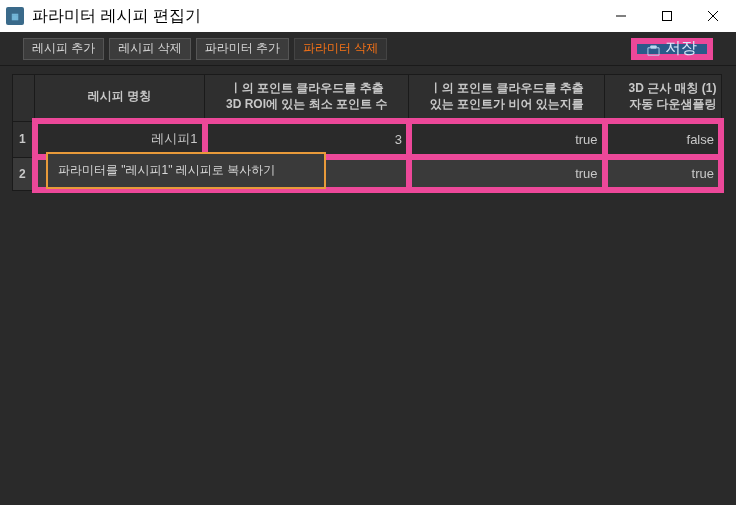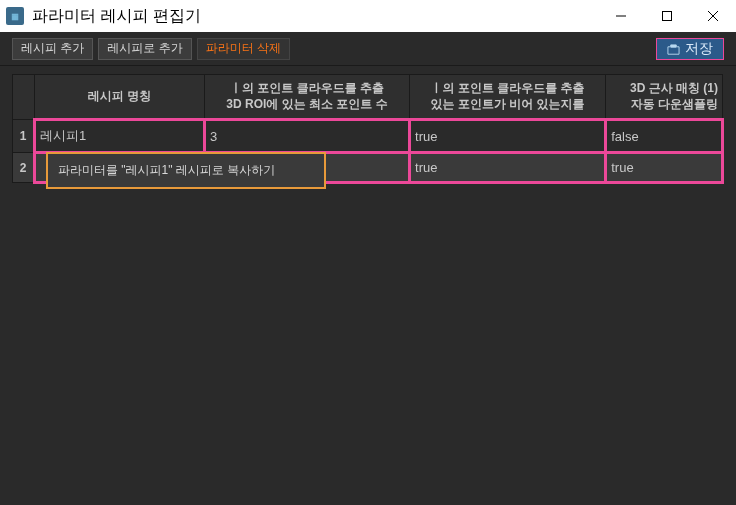--- a/index.html
+++ b/index.html
@@ -52,21 +52,21 @@
     }
     .win-btn svg {
       width: 10px;
       height: 10px;
     }
     .toolbar {
       height: 34px;
       background: #2a2a2a;
       display: flex;
       align-items: center;
-      padding: 0 12px;
+      padding: 0 23px;
       gap: 5px;
       border-bottom: 1px solid #1a1a1a;
     }
     .tb-btn {
       height: 22px;
       padding: 0 8px;
       background: #3c3c3c;
       border: 1px solid #555;
       color: #d8d8d8;
       font-size: 12px;
@@ -79,23 +79,23 @@
       background: #333;
       border-color: #444;
     }
     .tb-spacer {
       flex: 1;
     }
     .save-btn {
       height: 22px;
       padding: 0 10px;
       background: #2b5a8a;
-      border: 1px solid #ec4899;
+      border: 6px solid #ec4899;
       color: #d8e8f8;
-      font-size: 14px;
+      font-size: 16px;
       display: flex;
       align-items: center;
       gap: 5px;
       cursor: pointer;
     }
     .save-icon {
       width: 13px;
       height: 12px;
       display: inline-block;
     }
@@ -123,23 +123,23 @@
       width: 22px;
     }
     .th-name {
       width: 170px;
       text-align: center;
     }
     .td {
       background: #2a2a2a;
       color: #c8c8c8;
       font-size: 13px;
-      text-align: left;
+      text-align: right;
       padding: 6px 4px;
-      border: 3px solid #ec4899;
+      border: 6px solid #ec4899;
       height: 30px;
     }
     .row-num {
       background: #2f2f2f;
       color: #c8c8c8;
       font-size: 12px;
       text-align: center;
       width: 22px;
       border: 1px solid #1a1a1a;
       font-weight: bold;
@@ -188,21 +188,22 @@
       <svg viewBox="0 0 10 10">
           <line x1="0" y1="0" x2="10" y2="10" stroke="black" stroke-width="1"></line>
           <line x1="10" y1="0" x2="0" y2="10" stroke="black" stroke-width="1"></line>
         </svg>
     </div>
   </div>
 </div>
 
 <div class="toolbar">
   <div class="tb-btn">레시피 추가</div>
-  <div class="tb-btn">레시피로 추가</div>
+  <div class="tb-btn">레시피 삭제</div>
+  <div class="tb-btn">파라미터 추가</div>
   <div class="tb-btn disabled">파라미터 삭제</div>
   <div class="tb-spacer"></div>
   <div class="save-btn">
     <span class="save-icon">
       <svg viewBox="0 0 14 12">
         <path d="M1 3 L4 3 L4 1 L10 1 L10 3 L13 3 L13 11 L1 11 Z" fill="none" stroke="#b8d8f0" stroke-width="1"></path>
         <rect x="4" y="1" width="6" height="3" fill="#b8d8f0"></rect>
       </svg>
     </span>
     <span>저장</span>

